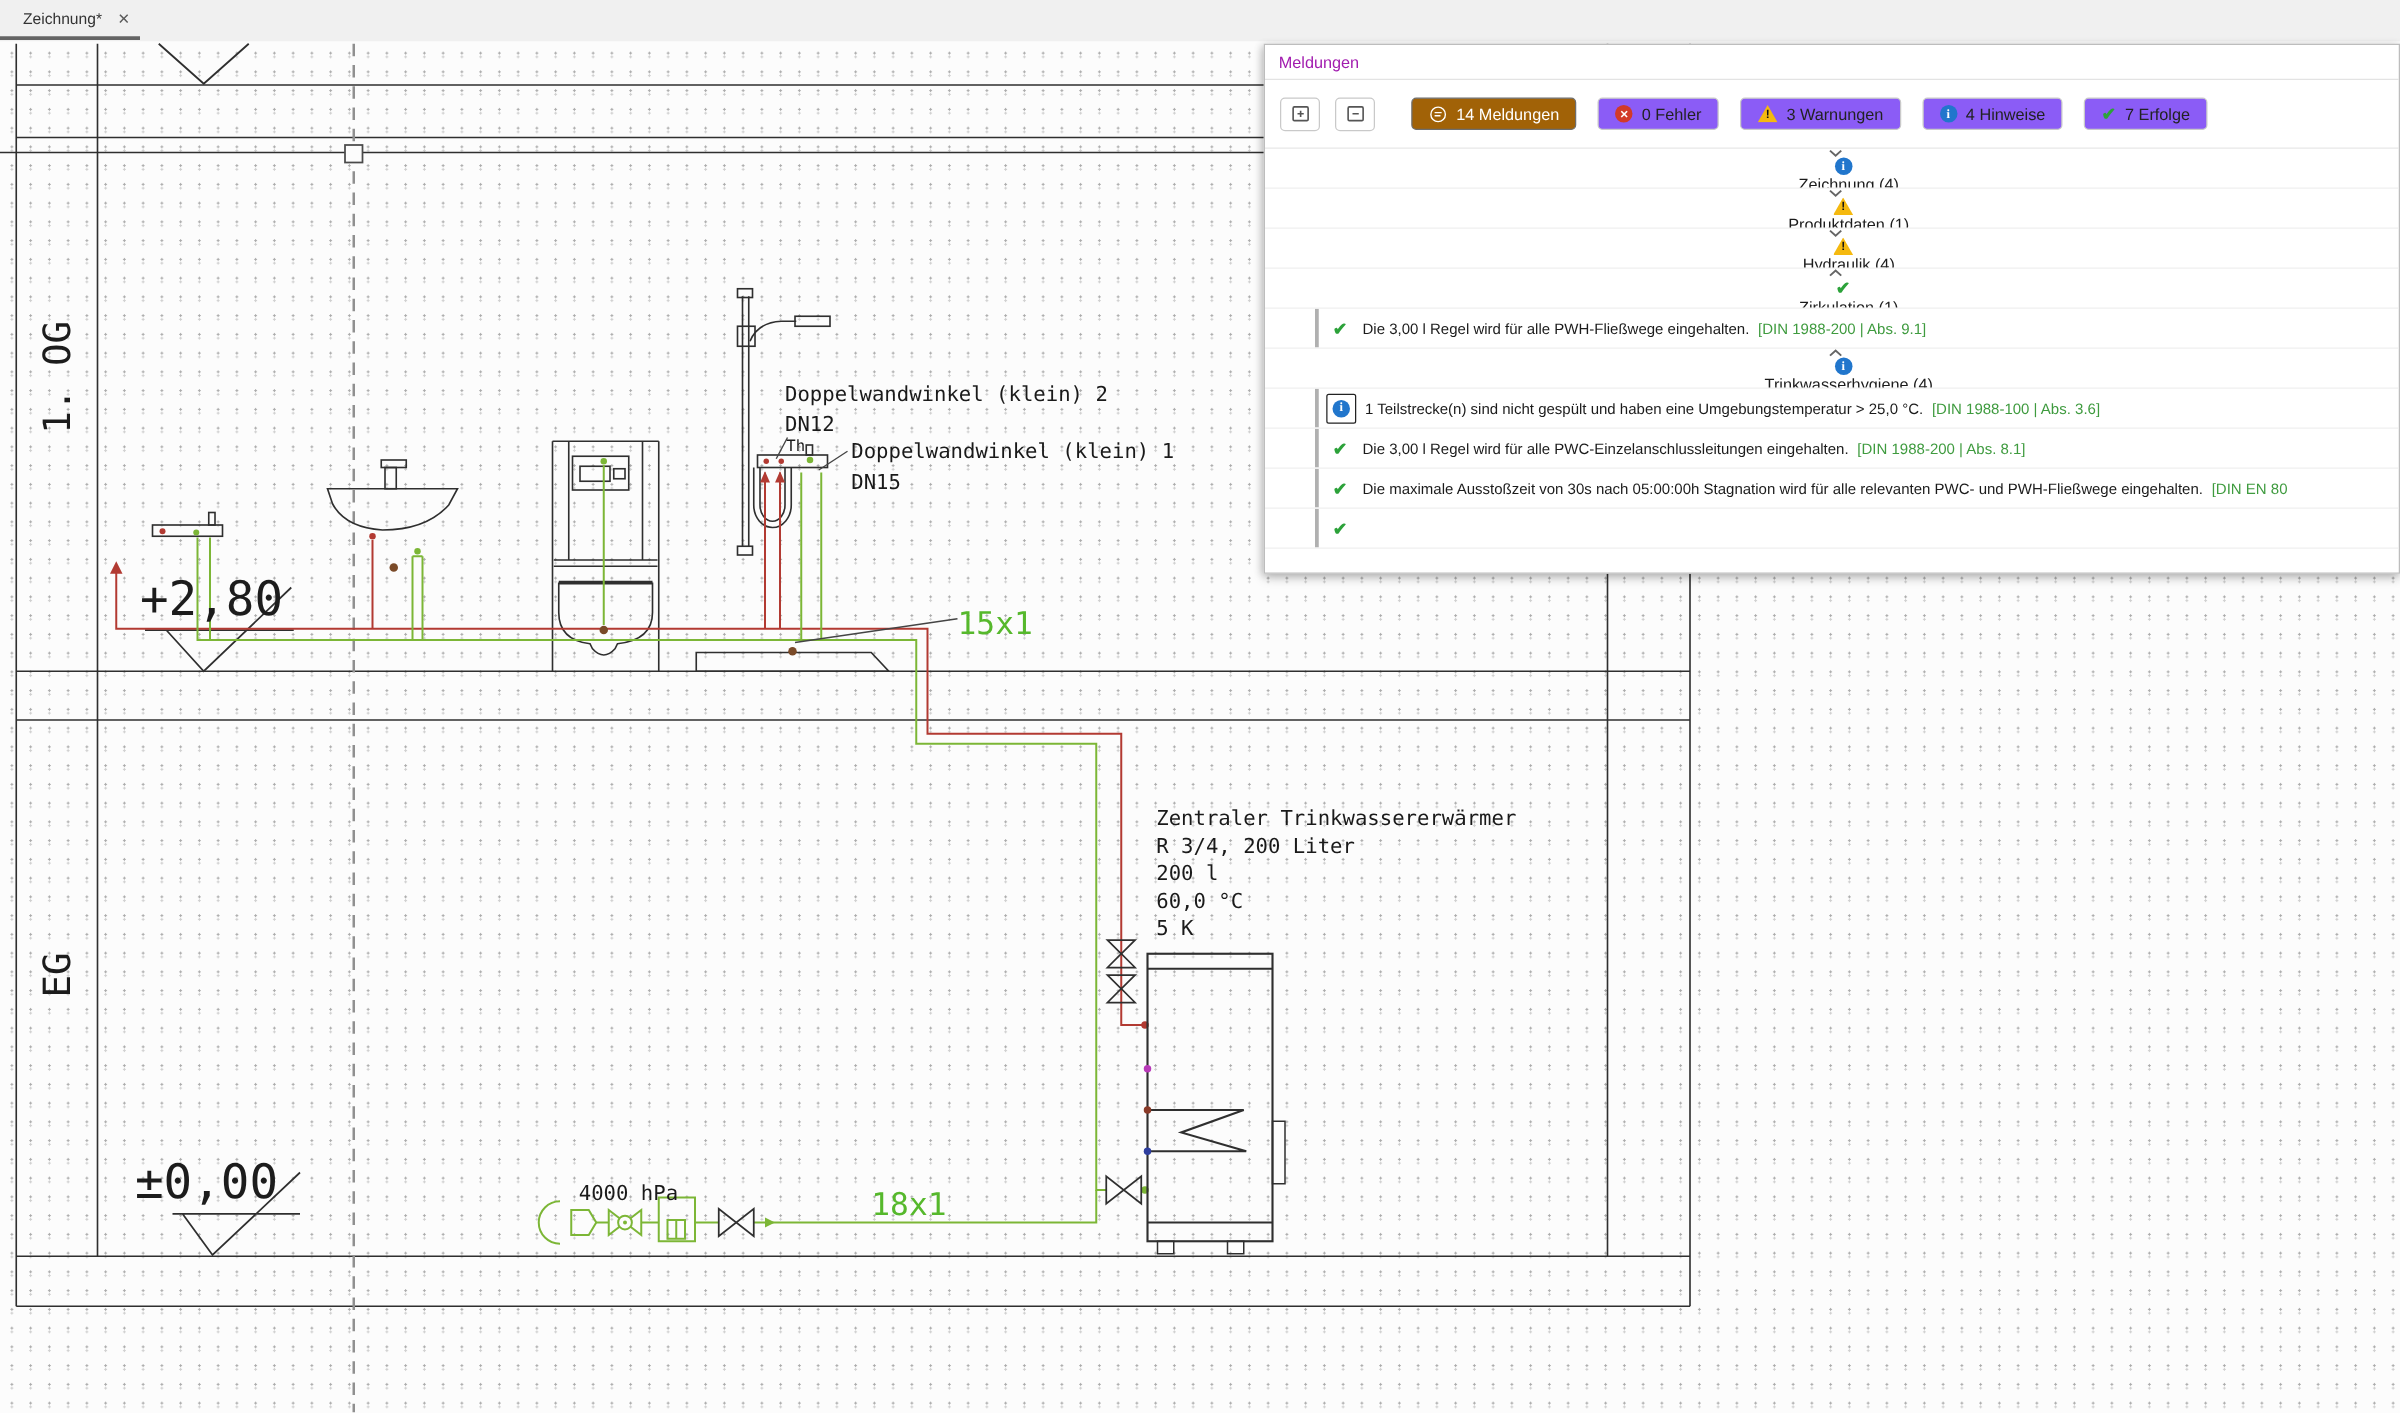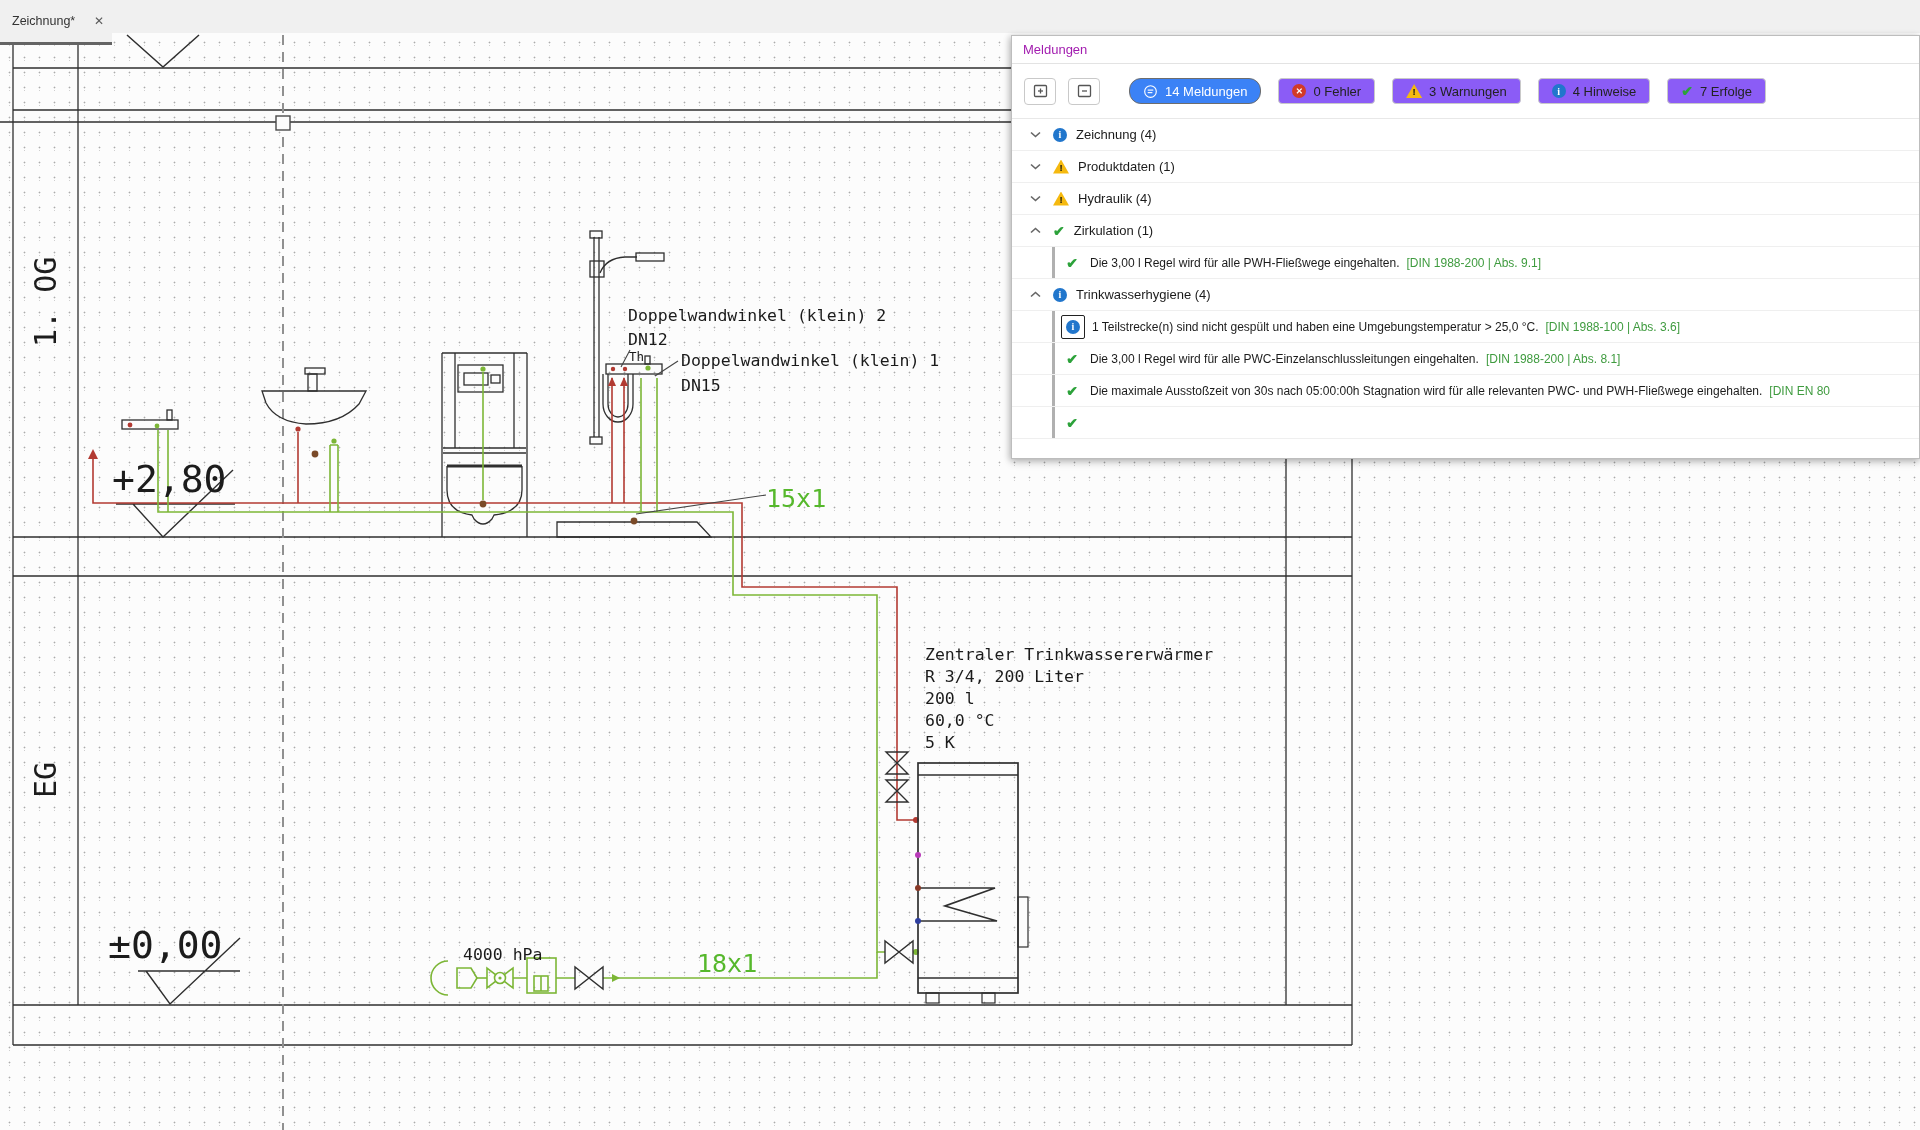--- a/index.html
+++ b/index.html
@@ -1,20 +1,20 @@
 <!DOCTYPE html>
 <html><head>
 <meta charset="utf-8">
 <style>
   html,body{margin:0;padding:0;width:1920px;height:1130px;overflow:hidden;
     font-family:"Liberation Sans",sans-serif;background:#fcfcfc;}
   
   .tabbar{position:absolute;left:0;top:0;width:1920px;height:33px;background:#f0f0f0;z-index:30;}
-  .tab{position:absolute;left:0;top:0;width:112px;height:45px;border-bottom:3px solid #646464;
-       display:flex;align-items:center;padding:0 8px 0 12px;box-sizing:border-box;background:#f0f0f0;}
+  .tab{position:absolute;left:0;top:0;width:112px;height:32px;border-bottom:3px solid #646464;
+       display:flex;align-items:center;padding:0 8px 0 12px;box-sizing:border-box;background:#f0f0f0;text-align:center;}
   .tab-label{font-size:12.5px;color:#333;flex:1;}
   .tab-close{font-size:12px;color:#5a5a5a;cursor:pointer;padding-left:6px;}
   
   .canvas{position:absolute;left:0;top:33px;width:1920px;height:1097px;background:#fcfcfc;
     background-image:radial-gradient(#ababab 0.9px,transparent 1.05px),
                      radial-gradient(#cfcfcf 0.8px,transparent 1.0px);
     background-size:15px 15px,15px 15px;background-position:2px 2px,2px 5px;}
   svg.draw{position:absolute;left:0;top:0;width:1920px;height:1130px;z-index:5;}
   .t-floor{font-family:"DejaVu Sans Mono",monospace;font-size:30px;fill:#1c1c1c;}
   .t-elev{font-family:"DejaVu Sans Mono",monospace;font-size:38px;fill:#1c1c1c;}
@@ -26,38 +26,38 @@
     border:1px solid #bdbdbd;box-sizing:border-box;z-index:40;
     box-shadow:-2px 1px 6px rgba(0,0,0,.14),0 3px 8px rgba(0,0,0,.22);display:flex;flex-direction:column;}
   .panel-title{height:27px;line-height:27px;padding-left:11px;font-size:13px;color:#a21caf;
     border-bottom:1px solid #e3e3e3;}
   .toolbar{height:54px;display:flex;align-items:center;padding-left:12px;border-bottom:1px solid #e8e8e8;}
   .tool-btn{width:32px;height:27px;border:1px solid #c9c9c9;border-radius:4px;background:#fff;
     display:flex;align-items:center;justify-content:center;margin-right:12px;padding:0;}
   .tool-btn svg{stroke:#555;fill:none;stroke-width:1.3;}
   .chip{height:26px;border:1px solid #c9c9c9;border-radius:4px;background:#8b5cf6;display:flex;
     align-items:center;padding:0 13px;margin-left:17px;font-size:13px;color:#222;gap:7px;white-space:nowrap;}
-  .chip-active{background:#3b82f6;border-color:#6d6d6d;color:#fff;border-radius:12px;}
+  .chip-active{background:#a16207;border-color:#6d6d6d;color:#fff;}
   .chip-active svg{stroke:#fff;fill:none;stroke-width:1.2;}
   
   .ic{display:inline-flex;align-items:center;justify-content:center;flex:none;}
   .ic-info{width:14px;height:14px;border-radius:50%;background:#2176cc;color:#fff;position:relative;}
   .ic-info::after{content:"i";font-size:10px;font-weight:bold;font-family:"Liberation Serif",serif;}
   .ic-err{width:14px;height:14px;border-radius:50%;background:#d23a28;color:#fff;}
   .ic-err::after{content:"✕";font-size:8.5px;font-weight:bold;}
   .ic-warn{width:16px;height:14px;background:#f5b90f;clip-path:polygon(50% 0,100% 100%,0 100%);position:relative;}
   .ic-warn::after{content:"!";position:absolute;left:0;right:0;top:2px;text-align:center;
     font-size:9.5px;font-weight:bold;color:#111;}
   .ic-ok{color:#2ca23a;font-size:14px;font-weight:bold;}
   .ic-ok::after{content:"✔";}
   
   .tree{flex:1;display:flex;flex-direction:column;overflow:hidden;}
   .row{height:31px;display:flex;align-items:center;border-bottom:1px solid #efefef;
     white-space:nowrap;overflow:hidden;flex:none;}
-  .row.group{padding-left:18px;}
+  .row.group{padding-left:18px;flex-direction:column;}
   .chev{width:14px;margin-right:9px;display:flex;align-items:center;}
   .chev svg{stroke:#666;fill:none;stroke-width:1.6;}
   .glabel{font-size:13px;color:#1b1b1b;margin-left:9px;}
   .guide{width:3px;align-self:stretch;background:#b0b0b0;margin-left:40px;flex:none;}
   .icwrap{width:22px;height:22px;display:flex;align-items:center;justify-content:center;
     margin-left:6px;margin-right:7px;flex:none;}
   .icwrap.sel{border:1px solid #222;border-radius:2px;}
   .mtext{font-size:12px;color:#1b1b1b;}
   .ref{color:#3f9b3f;margin-left:7px;}
   .panel-footer{flex:1;}

